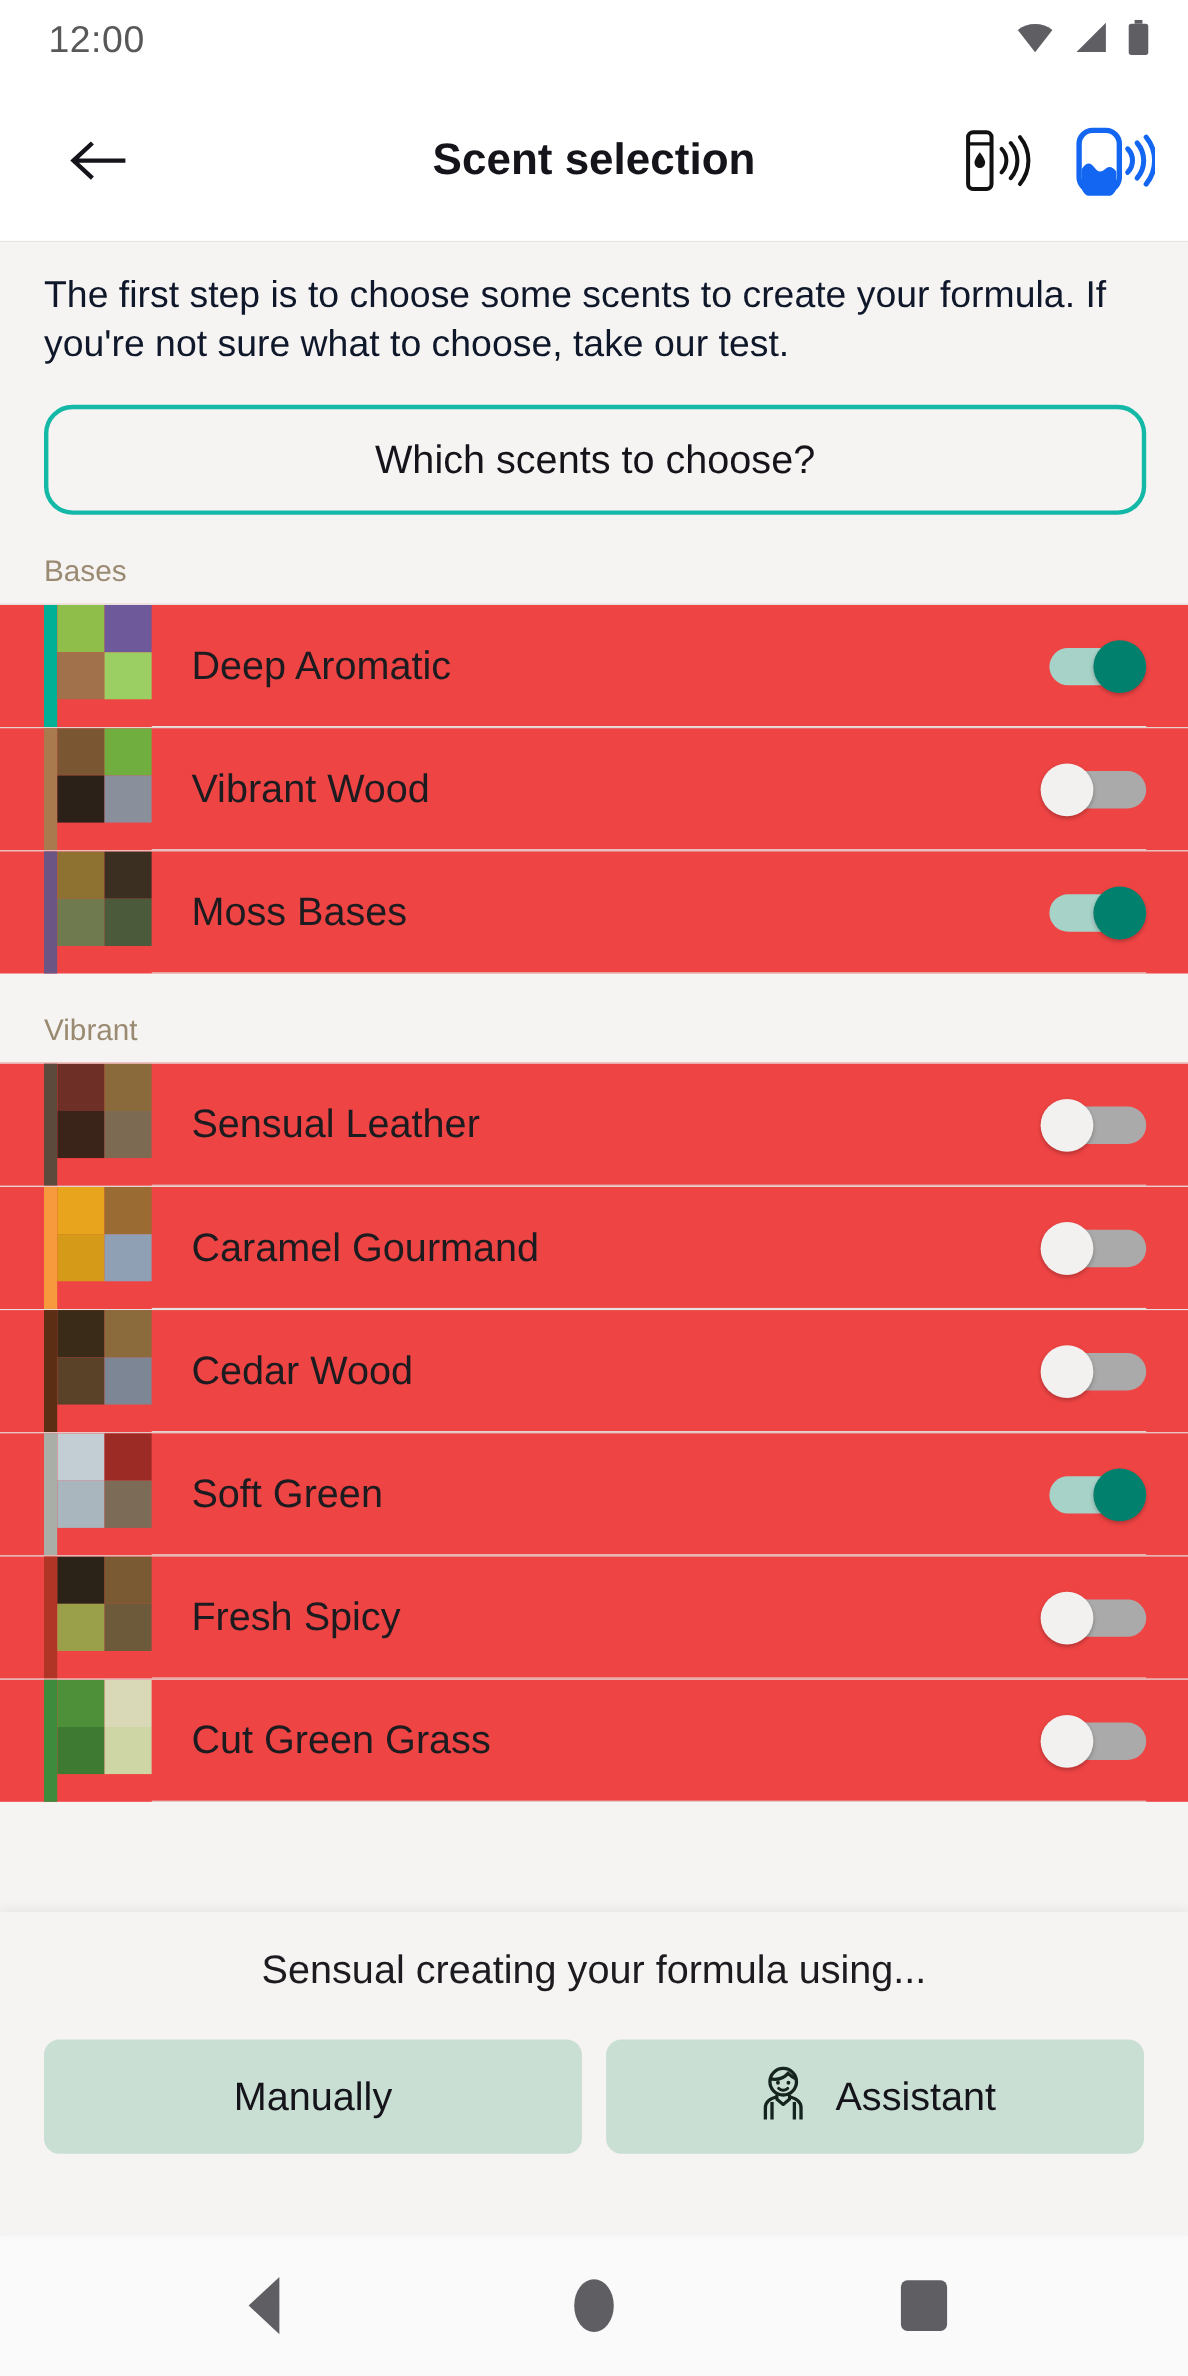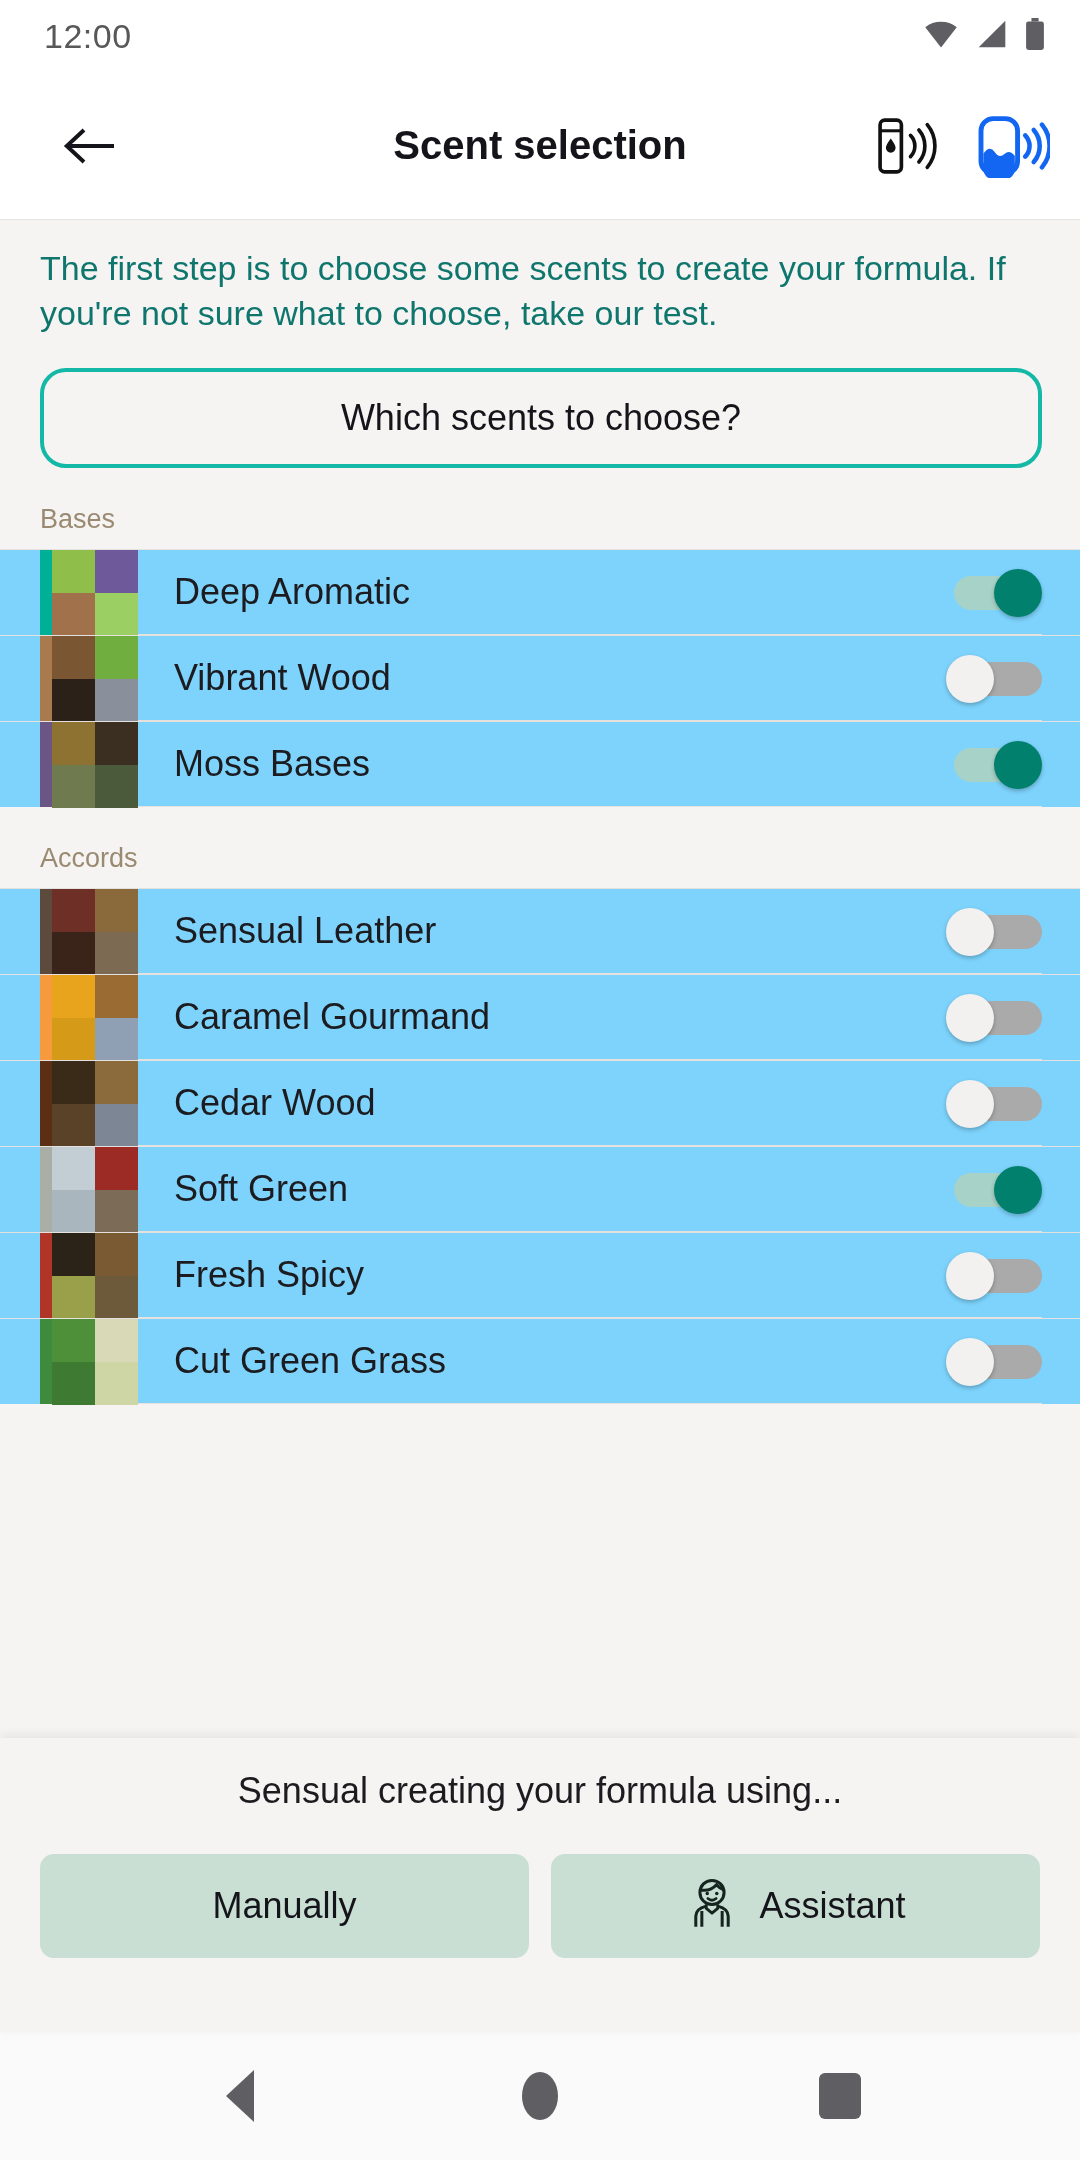--- a/index.html
+++ b/index.html
@@ -60,43 +60,43 @@
 
   
   .content {
     flex: 1 1 auto;
     position: relative;
     overflow: hidden;
     background: #f6f4f2;
   }
   .intro {
     padding: 26px 38px 0 40px;
-    font-size: 34px; line-height: 1.33; color: #0f766e;
+    font-size: 34px; line-height: 1.33; color: #0f172a;
   }
   .cta-btn {
     margin: 32px 38px 0 40px;
     height: 100px;
     border: 4px solid #14b8a6;
     border-radius: 26px;
     background: #f6f4f2;
     display: flex; align-items: center; justify-content: center;
     font-size: 36px; color: #15141a;
   }
 
   .group-label {
     font-size: 27px; color: #9a8a72;
     padding: 36px 0 14px 40px;
   }
 
   .rows { width: 100%; }
   .row {
     display: flex; align-items: stretch;
-    height: 86px;
+    height: 112px;
     border-top: 1px solid #e4e1de;
-    background: #7dd3fc;
+    background: #ef4444;
     position: relative;
   }
   .row:first-child { border-top: 1px solid #e4e1de; }
   .row-accent { width: 12px; flex: 0 0 12px; margin-left: 40px; }
   .row-thumb {
     width: 86px; flex: 0 0 86px; height: 86px;
     display: grid; grid-template-columns: 1fr 1fr; grid-template-rows: 1fr 1fr;
     overflow: hidden;
   }
   .row-thumb i { display: block; width: 100%; height: 100%; }
@@ -278,21 +278,21 @@
             </div>
             <div class="row-label">Moss Bases</div>
             <div class="row-toggle-cell">
               <div class="switch on">
                 <span class="track"></span>
                 <span class="thumb"></span>
               </div>
             </div>
           </div>
         </div>
-        <div class="group-label">Accords</div>
+        <div class="group-label">Vibrant</div>
         <div class="rows">
           <div class="row">
             <div class="row-accent" style="background: rgb(92, 74, 61);"></div>
             <div class="row-thumb">
               <i style="background: rgb(110, 48, 38);"></i>
               <i style="background: rgb(138, 106, 58);"></i>
               <i style="background: rgb(58, 35, 24);"></i>
               <i style="background: rgb(125, 106, 82);"></i>
             </div>
             <div class="row-label">Sensual Leather</div>

